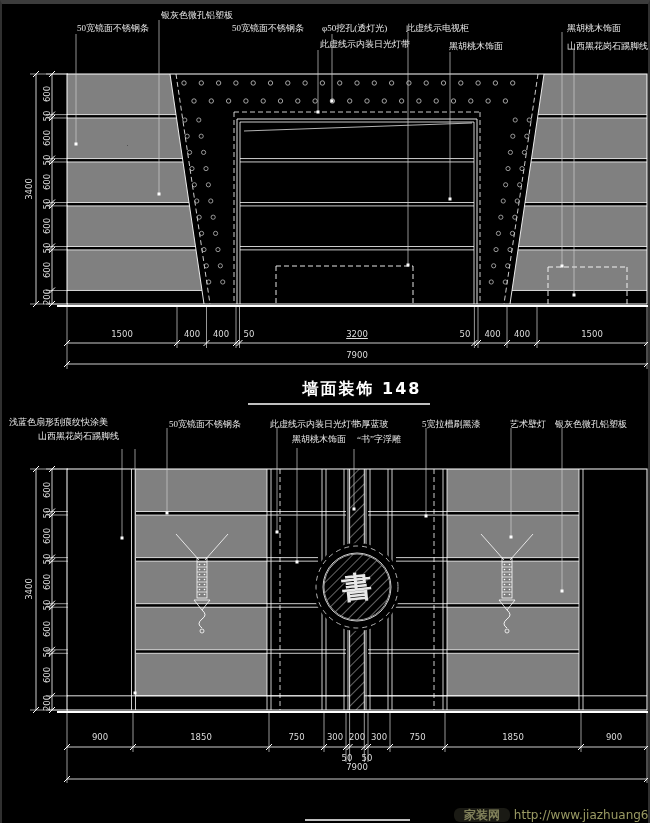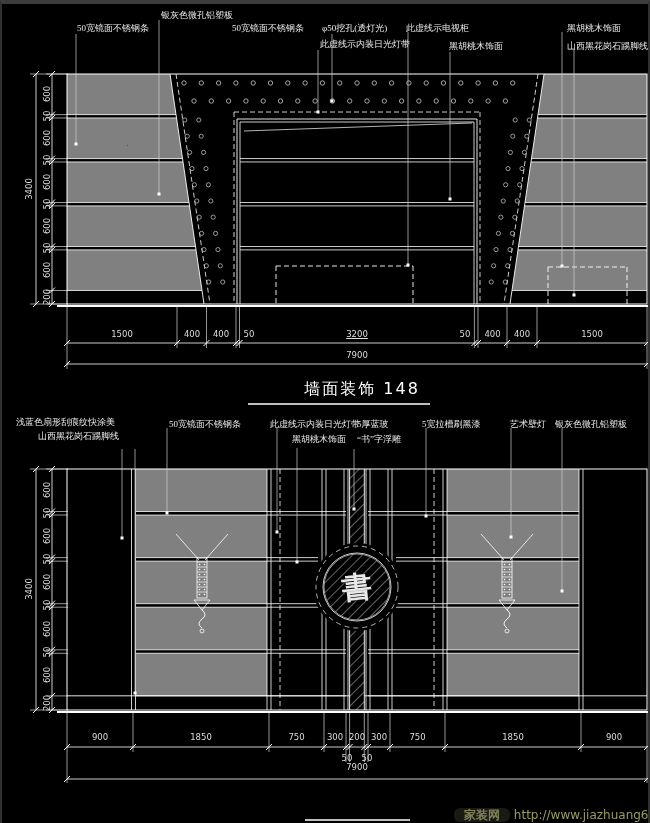--- a/index.html
+++ b/index.html
@@ -3,21 +3,21 @@
 <meta charset="utf-8">
 <style>
   html,body{margin:0;padding:0;background:#000;}
   #canvas{position:relative;width:650px;height:823px;background:#000;overflow:hidden;
           border-top:4px solid #3c3c3c;border-left:2px solid #303030;border-right:2px solid #303030;
           box-sizing:border-box;font-family:"DejaVu Sans",sans-serif;}
   #scene{position:absolute;left:0;top:0;}
   .ann{position:absolute;color:#e9e9e9;font-size:9px;line-height:1.05;white-space:nowrap;font-family:Liberation Serif, serif;}
   .dim{position:absolute;color:#dcdcdc;font-size:8.5px;white-space:nowrap;transform:translate(-50%,-50%);}
   .dimv{position:absolute;color:#dcdcdc;font-size:8.5px;white-space:nowrap;transform:translate(-50%,-50%) rotate(-90deg);}
-  .title{position:absolute;color:#fff;font-size:16px;font-weight:normal;letter-spacing:2px;transform:translateX(-50%);white-space:nowrap;}
+  .title{position:absolute;color:#fff;font-size:16px;font-weight:bold;letter-spacing:2px;transform:translateX(-50%);white-space:nowrap;}
   .glyph{position:absolute;color:#e8e8e8;font-size:30px;font-weight:bold;transform:translate(-50%,-50%) rotate(-6deg);text-shadow:0 0 2px #000;}
   #watermark{position:absolute;left:452px;top:803px;font-size:12px;white-space:nowrap;}
   #watermark .site{color:#80805a;background:#1a1a14;padding:0 10px;font-weight:bold;border-radius:6px;}
   #watermark .url{color:#9a9a63;}
 </style>
 </head>
 <body>
 
 <div id="canvas">
   <svg id="scene" width="650" height="823">
@@ -438,21 +438,21 @@
   <div class="ann" style="left:75px;top:20px">50宽镜面不锈钢条</div>
   <div class="ann" style="left:159px;top:7px">银灰色微孔铝塑板</div>
   <div class="ann" style="left:230px;top:20px">50宽镜面不锈钢条</div>
   <div class="ann" style="left:320px;top:20px">φ50挖孔(透灯光)</div>
   <div class="ann" style="left:318px;top:36px">此虚线示内装日光灯带</div>
   <div class="ann" style="left:404px;top:20px">此虚线示电视柜</div>
   <div class="ann" style="left:447px;top:38px">黑胡桃木饰面</div>
   <div class="ann" style="left:565px;top:20px">黑胡桃木饰面</div>
   <div class="ann" style="left:565px;top:38px">山西黑花岗石踢脚线</div>
 
-  <div class="ann" style="left:14px;top:414px">浅蓝色扇形刮痕纹快涂美</div>
+  <div class="ann" style="left:7px;top:414px">浅蓝色扇形刮痕纹快涂美</div>
   <div class="ann" style="left:36px;top:428px">山西黑花岗石踢脚线</div>
   <div class="ann" style="left:167px;top:416px">50宽镜面不锈钢条</div>
   <div class="ann" style="left:268px;top:416px">此虚线示内装日光灯带</div>
   <div class="ann" style="left:290px;top:431px">黑胡桃木饰面</div>
   <div class="ann" style="left:355px;top:416px">5厚蓝玻</div>
   <div class="ann" style="left:355px;top:431px">“书”字浮雕</div>
   <div class="ann" style="left:420px;top:416px">5宽拉槽刷黑漆</div>
   <div class="ann" style="left:508px;top:416px">艺术壁灯</div>
   <div class="ann" style="left:553px;top:416px">银灰色微孔铝塑板</div>
 

